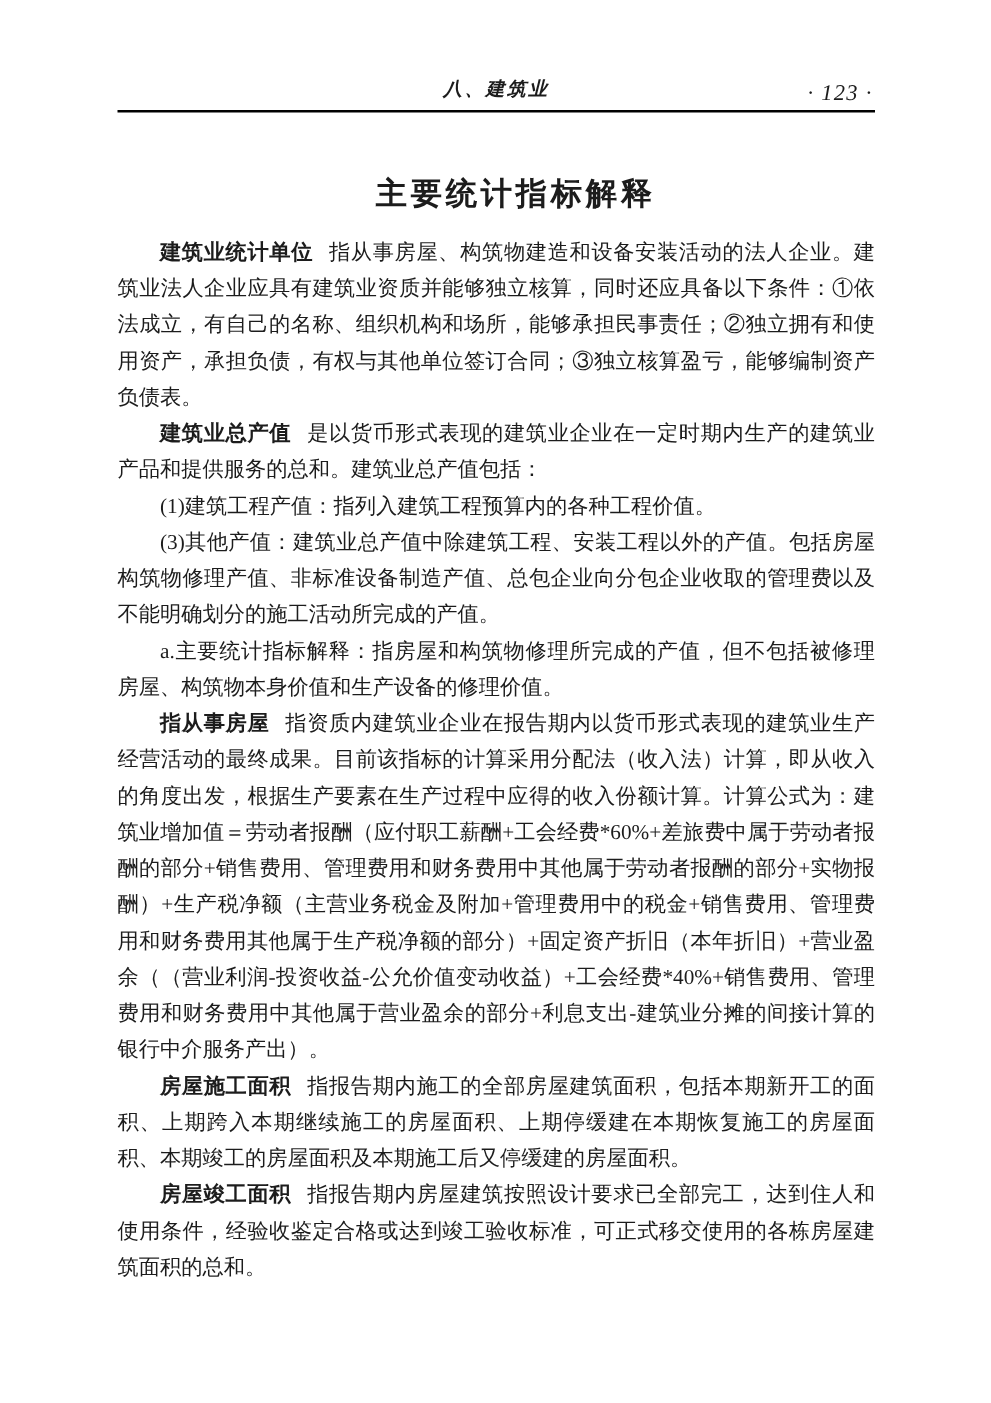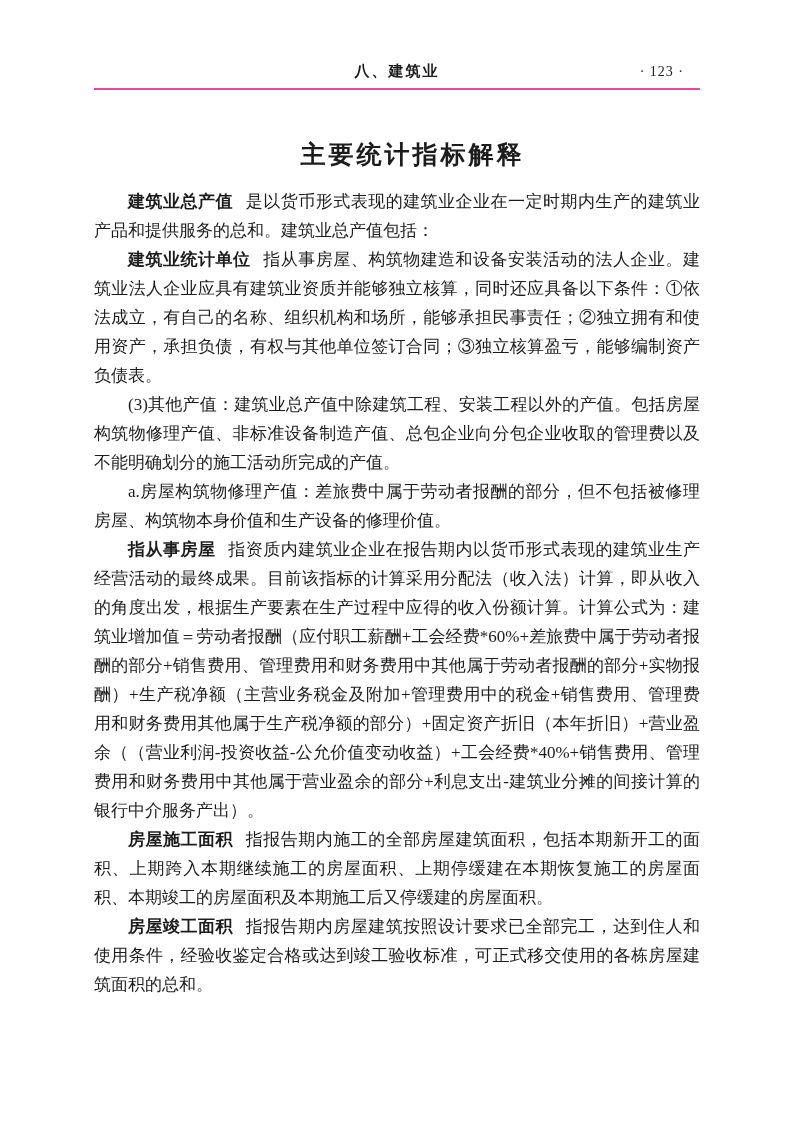--- a/index.html
+++ b/index.html
@@ -15,38 +15,39 @@
     font-family: "Liberation Serif", serif;
     color: #1c1c1c;
     overflow: hidden;
   }
   .running-header {
     position: absolute;
     top: 60px;
     left: 94px;
     width: 606px;
     height: 28px;
-    border-bottom: 2px solid #ec4899;
+    border-bottom: 2px solid #000000;
+    font-style: italic;
   }
   .section-title {
     position: absolute;
     left: 0;
     right: 0;
     top: 2px;
     text-align: center;
     font-family: "Liberation Sans", sans-serif;
     font-weight: bold;
     font-size: 15px;
     letter-spacing: 2px;
   }
   .page-number {
     position: absolute;
-    right: 16px;
+    right: 2px;
     top: 4px;
-    font-size: 14px;
+    font-size: 18px;
     letter-spacing: 1px;
   }
   .doc-title {
     position: absolute;
     top: 122px;
     left: 0;
     width: 100%;
     margin: 16px;
     text-align: center;
     font-family: "Liberation Serif", serif;
@@ -84,30 +85,33 @@
 
   <div class="running-header">
     <div class="section-title">八、建筑业</div>
     <div class="page-number">· 123 ·</div>
   </div>
 
   <h1 class="doc-title">主要统计指标解释</h1>
 
   <div class="content">
     <p class="para">
+      <span class="term">建筑业统计单位</span><span>指从事房屋、构筑物建造和设备安装活动的法人企业。建筑业法人企业应具有建筑业资质并能够独立核算，同时还应具备以下条件：①依法成立，有自己的名称、组织机构和场所，能够承担民事责任；②独立拥有和使用资产，承担负债，有权与其他单位签订合同；③独立核算盈亏，能够编制资产负债表。</span>
+    </p>
+    <p class="para">
       <span class="term">建筑业总产值</span><span>是以货币形式表现的建筑业企业在一定时期内生产的建筑业产品和提供服务的总和。建筑业总产值包括：</span>
     </p>
     <p class="para">
-      <span class="term">建筑业统计单位</span><span>指从事房屋、构筑物建造和设备安装活动的法人企业。建筑业法人企业应具有建筑业资质并能够独立核算，同时还应具备以下条件：①依法成立，有自己的名称、组织机构和场所，能够承担民事责任；②独立拥有和使用资产，承担负债，有权与其他单位签订合同；③独立核算盈亏，能够编制资产负债表。</span>
+      <span>(1)建筑工程产值：指列入建筑工程预算内的各种工程价值。</span>
     </p>
     <p class="para">
       <span>(3)其他产值：建筑业总产值中除建筑工程、安装工程以外的产值。包括房屋构筑物修理产值、非标准设备制造产值、总包企业向分包企业收取的管理费以及不能明确划分的施工活动所完成的产值。</span>
     </p>
     <p class="para">
-      <span>a.房屋构筑物修理产值：差旅费中属于劳动者报酬的部分，但不包括被修理房屋、构筑物本身价值和生产设备的修理价值。</span>
+      <span>a.主要统计指标解释：指房屋和构筑物修理所完成的产值，但不包括被修理房屋、构筑物本身价值和生产设备的修理价值。</span>
     </p>
     <p class="para">
       <span class="term">指从事房屋</span><span>指资质内建筑业企业在报告期内以货币形式表现的建筑业生产经营活动的最终成果。目前该指标的计算采用分配法（收入法）计算，即从收入的角度出发，根据生产要素在生产过程中应得的收入份额计算。计算公式为：建筑业增加值＝劳动者报酬（应付职工薪酬+工会经费*60%+差旅费中属于劳动者报酬的部分+销售费用、管理费用和财务费用中其他属于劳动者报酬的部分+实物报酬）+生产税净额（主营业务税金及附加+管理费用中的税金+销售费用、管理费用和财务费用其他属于生产税净额的部分）+固定资产折旧（本年折旧）+营业盈余（（营业利润-投资收益-公允价值变动收益）+工会经费*40%+销售费用、管理费用和财务费用中其他属于营业盈余的部分+利息支出-建筑业分摊的间接计算的银行中介服务产出）。</span>
     </p>
     <p class="para">
       <span class="term">房屋施工面积</span><span>指报告期内施工的全部房屋建筑面积，包括本期新开工的面积、上期跨入本期继续施工的房屋面积、上期停缓建在本期恢复施工的房屋面积、本期竣工的房屋面积及本期施工后又停缓建的房屋面积。</span>
     </p>
     <p class="para">
       <span class="term">房屋竣工面积</span><span>指报告期内房屋建筑按照设计要求已全部完工，达到住人和使用条件，经验收鉴定合格或达到竣工验收标准，可正式移交使用的各栋房屋建筑面积的总和。</span>
     </p>

